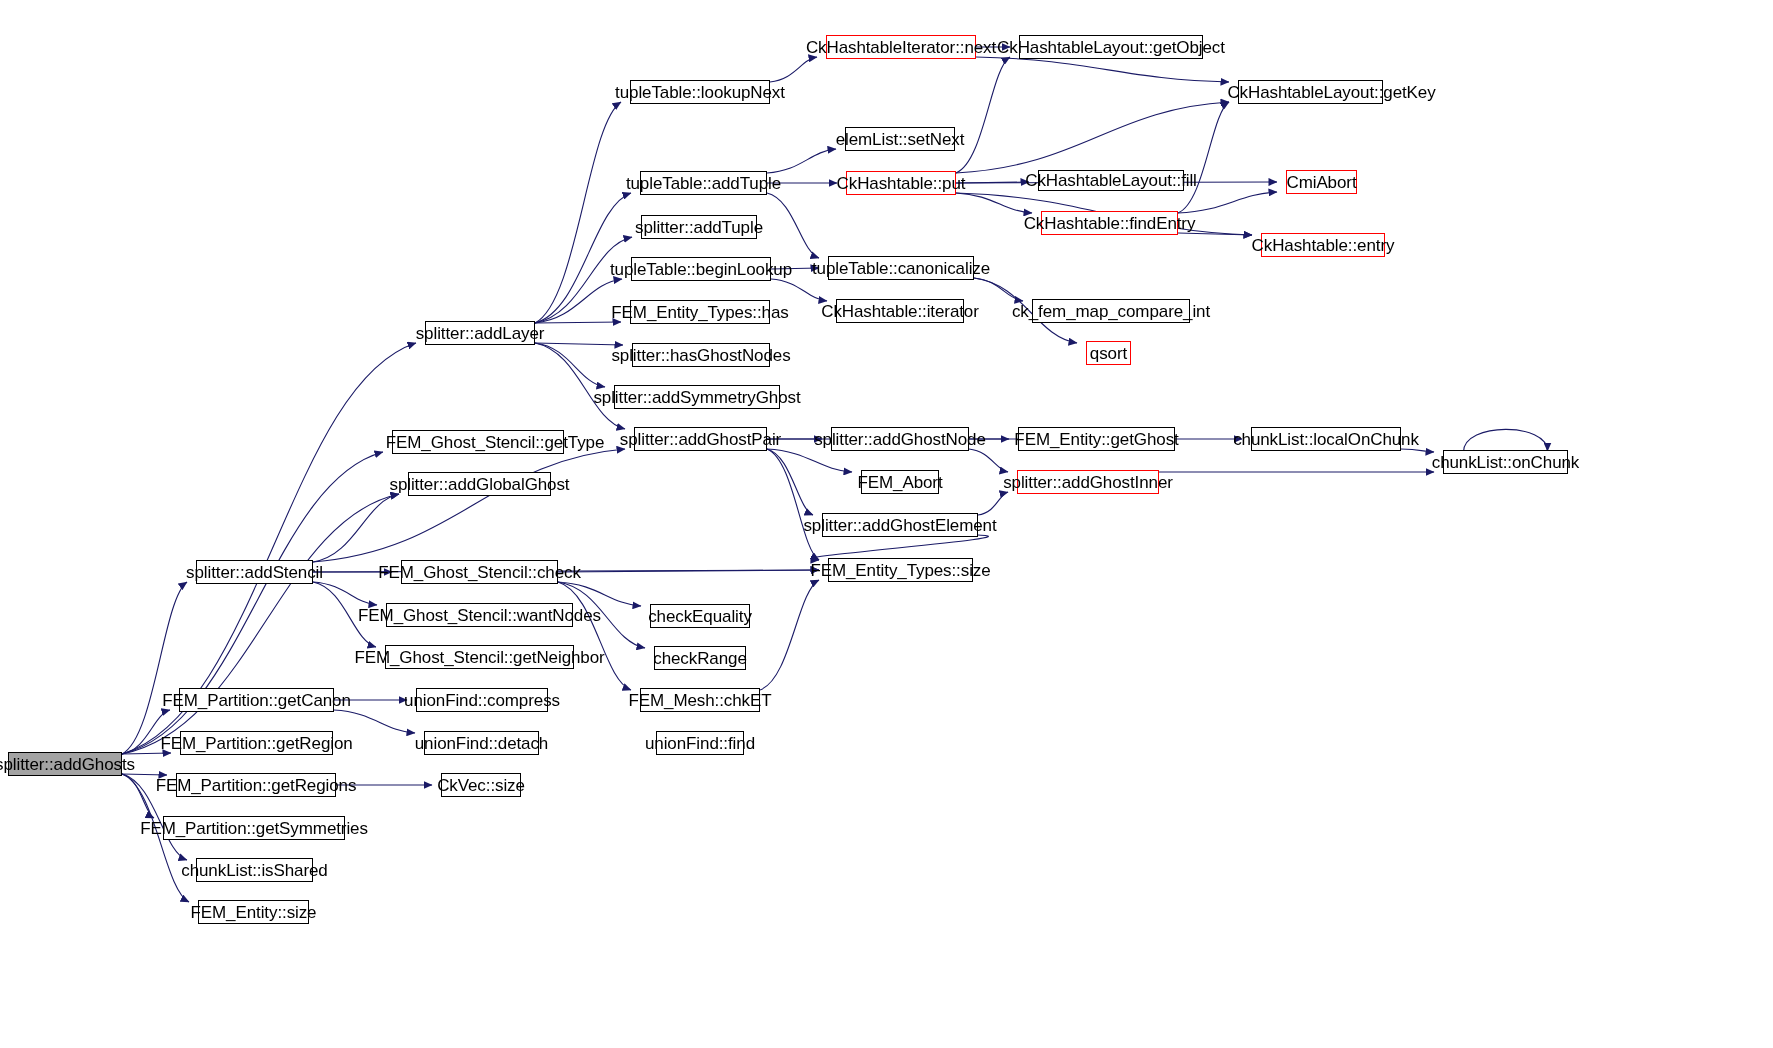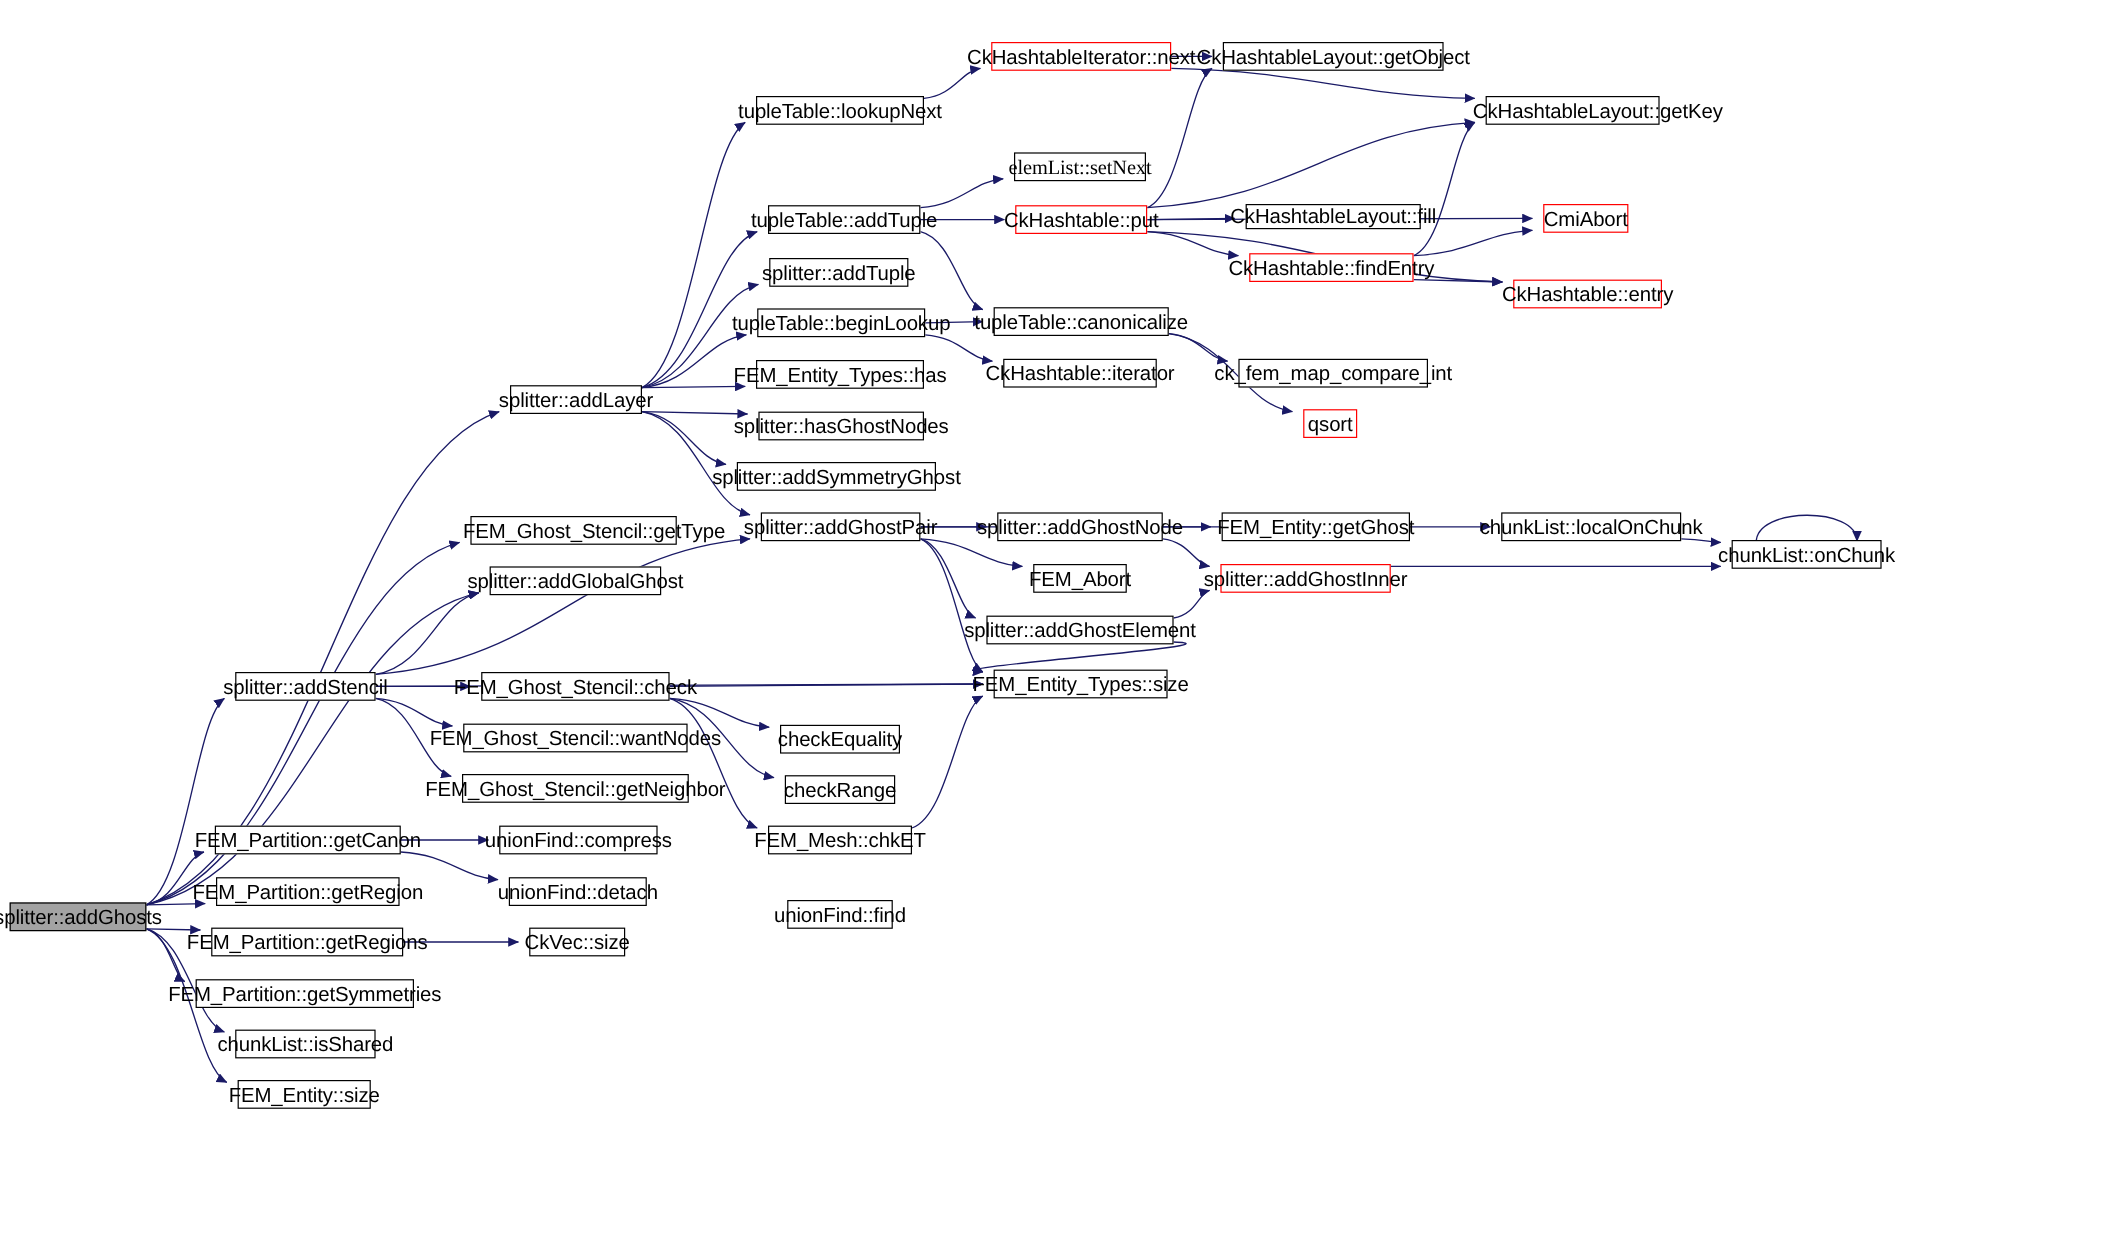--- a/index.html
+++ b/index.html
@@ -248,21 +248,21 @@
       </g>
     </svg>
   <div id="node-layer">
       <div class="node root" style="left: 8px; top: 752px; width: 114px; height: 24px;">splitter::addGhosts</div>
       <div class="node" style="left: 425px; top: 321px; width: 110px; height: 24px;">splitter::addLayer</div>
       <div class="node" style="left: 196px; top: 560px; width: 117px; height: 24px;">splitter::addStencil</div>
       <div class="node" style="left: 630px; top: 80px; width: 140px; height: 24px;">tupleTable::lookupNext</div>
       <div class="node red" style="left: 826px; top: 35px; width: 150px; height: 24px;">CkHashtableIterator::next</div>
       <div class="node" style="left: 1019px; top: 35px; width: 184px; height: 24px;">CkHashtableLayout::getObject</div>
       <div class="node" style="left: 1238px; top: 80px; width: 145px; height: 24px; padding-left: 48px;">CkHashtableLayout::getKey</div>
-      <div class="node" style="left: 845px; top: 127px; width: 110px; height: 24px; font-family: Liberation Serif, serif;">elemList::setNext</div>
+      <div class="node" style="left: 845px; top: 127px; width: 110px; height: 24px;">elemList::setNext</div>
       <div class="node" style="left: 640px; top: 171px; width: 127px; height: 24px;">tupleTable::addTuple</div>
       <div class="node red" style="left: 846px; top: 171px; width: 110px; height: 24px;">CkHashtable::put</div>
       <div class="node" style="left: 1038px; top: 170px; width: 146px; height: 21px;">CkHashtableLayout::fill</div>
       <div class="node red" style="left: 1286px; top: 170px; width: 71px; height: 24px;">CmiAbort</div>
       <div class="node red" style="left: 1041px; top: 211px; width: 137px; height: 24px;">CkHashtable::findEntry</div>
       <div class="node red" style="left: 1261px; top: 233px; width: 124px; height: 24px;">CkHashtable::entry</div>
       <div class="node" style="left: 641px; top: 215px; width: 116px; height: 24px;">splitter::addTuple</div>
       <div class="node" style="left: 631px; top: 257px; width: 140px; height: 24px;">tupleTable::beginLookup</div>
       <div class="node" style="left: 828px; top: 256px; width: 146px; height: 24px;">tupleTable::canonicalize</div>
       <div class="node" style="left: 836px; top: 299px; width: 128px; height: 24px;">CkHashtable::iterator</div>
@@ -281,21 +281,21 @@
       <div class="node" style="left: 861px; top: 470px; width: 78px; height: 24px;">FEM_Abort</div>
       <div class="node red" style="left: 1017px; top: 470px; width: 142px; height: 24px;">splitter::addGhostInner</div>
       <div class="node" style="left: 822px; top: 513px; width: 156px; height: 24px;">splitter::addGhostElement</div>
       <div class="node" style="left: 828px; top: 558px; width: 145px; height: 24px;">FEM_Entity_Types::size</div>
       <div class="node" style="left: 401px; top: 560px; width: 157px; height: 24px;">FEM_Ghost_Stencil::check</div>
       <div class="node" style="left: 386px; top: 603px; width: 187px; height: 24px;">FEM_Ghost_Stencil::wantNodes</div>
       <div class="node" style="left: 385px; top: 645px; width: 189px; height: 24px;">FEM_Ghost_Stencil::getNeighbor</div>
       <div class="node" style="left: 650px; top: 604px; width: 100px; height: 24px;">checkEquality</div>
       <div class="node" style="left: 654px; top: 646px; width: 92px; height: 24px;">checkRange</div>
       <div class="node" style="left: 640px; top: 688px; width: 120px; height: 24px;">FEM_Mesh::chkET</div>
-      <div class="node" style="left: 656px; top: 731px; width: 88px; height: 24px; margin-top: 19px;">unionFind::find</div>
+      <div class="node" style="left: 656px; top: 731px; width: 88px; height: 24px;">unionFind::find</div>
       <div class="node" style="left: 179px; top: 688px; width: 155px; height: 24px;">FEM_Partition::getCanon</div>
       <div class="node" style="left: 416px; top: 688px; width: 132px; height: 24px;">unionFind::compress</div>
       <div class="node" style="left: 424px; top: 731px; width: 115px; height: 24px;">unionFind::detach</div>
       <div class="node" style="left: 180px; top: 731px; width: 153px; height: 24px;">FEM_Partition::getRegion</div>
       <div class="node" style="left: 176px; top: 773px; width: 160px; height: 24px;">FEM_Partition::getRegions</div>
       <div class="node" style="left: 441px; top: 773px; width: 80px; height: 24px;">CkVec::size</div>
       <div class="node" style="left: 163px; top: 816px; width: 182px; height: 24px;">FEM_Partition::getSymmetries</div>
       <div class="node" style="left: 196px; top: 858px; width: 117px; height: 24px;">chunkList::isShared</div>
       <div class="node" style="left: 198px; top: 900px; width: 111px; height: 24px;">FEM_Entity::size</div>
     </div>

